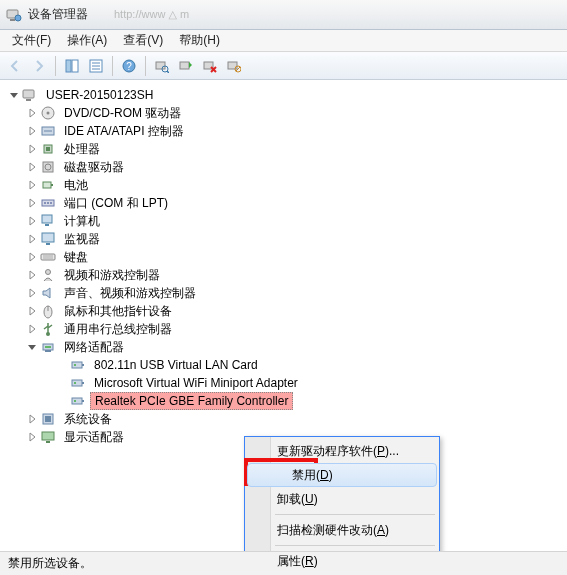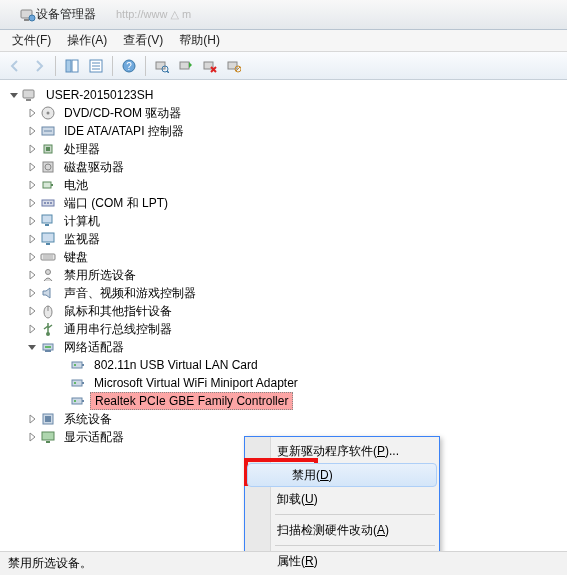--- a/index.html
+++ b/index.html
@@ -1,18 +1,18 @@
 <!DOCTYPE html>
 <html><head>
 <meta charset="utf-8">
 <style>
 * { margin: 0; padding: 0; box-sizing: border-box; font-family: "Microsoft YaHei", "Segoe UI", Tahoma, sans-serif; }
 body { width: 567px; height: 575px; background: #fff; font-size: 12px; overflow: hidden; position: relative; }
 
-.titlebar { height: 30px; background: linear-gradient(to bottom, #f8f8f8, #e4e8ec); border-bottom: 1px solid #b8c4d0; display: flex; align-items: center; padding: 0 20px; }
+.titlebar { height: 30px; background: linear-gradient(to bottom, #f8f8f8, #e4e8ec); border-bottom: 1px solid #b8c4d0; display: flex; align-items: center; padding: 0 6px; gap: 6px; }
 .titlebar .icon-wrap { width: 16px; height: 16px; display: flex; align-items: center; justify-content: center; }
 .titlebar .title-text { font-size: 12px; color: #222; }
 .browser-bg { color: #bbb; font-size: 11px; margin-left: 20px; overflow: hidden; white-space: nowrap; }
 
 .menubar { height: 22px; background: #f6f6f6; border-bottom: 1px solid #d8d8d8; display: flex; padding: 0 4px; }
 .menubar .menu-item { padding: 2px 8px; font-size: 12px; color: #222; cursor: default; }
 
 .toolbar { height: 28px; background: linear-gradient(to bottom, #fafcfe, #e8eef5); border-bottom: 1px solid #c6cfd8; display: flex; align-items: center; padding: 0 4px; gap: 2px; }
 .tbtn { width: 22px; height: 22px; display: flex; align-items: center; justify-content: center; border: 1px solid transparent; border-radius: 2px; }
 .tsep { width: 1px; height: 20px; background: #c8c8c8; margin: 0 3px; }
@@ -277,21 +277,21 @@
         <svg width="10" height="10" viewBox="0 0 10 10">
           <path d="M3 1 L8 5 L3 9 Z" fill="none" stroke="#888"></path>
         </svg>
       </span>
       <span class="node-icon">
         <svg width="16" height="16" viewBox="0 0 16 16">
           <circle cx="8" cy="5" r="2.5" fill="#d8d8d8" stroke="#888"></circle>
           <path d="M4 14 Q8 8 12 14" fill="#d8d8d8" stroke="#888"></path>
         </svg>
       </span>
-      <span class="label">禁用所选设备</span>
+      <span class="label">视频和游戏控制器</span>
     </div>
     <div class="row indent-1">
       <span class="expander">
         <svg width="10" height="10" viewBox="0 0 10 10">
           <path d="M3 1 L8 5 L3 9 Z" fill="none" stroke="#888"></path>
         </svg>
       </span>
       <span class="node-icon">
         <svg width="16" height="16" viewBox="0 0 16 16">
           <path d="M3 6 L6 6 L10 3 L10 13 L6 10 L3 10 Z" fill="#cdd9e6" stroke="#6a88a8"></path>

